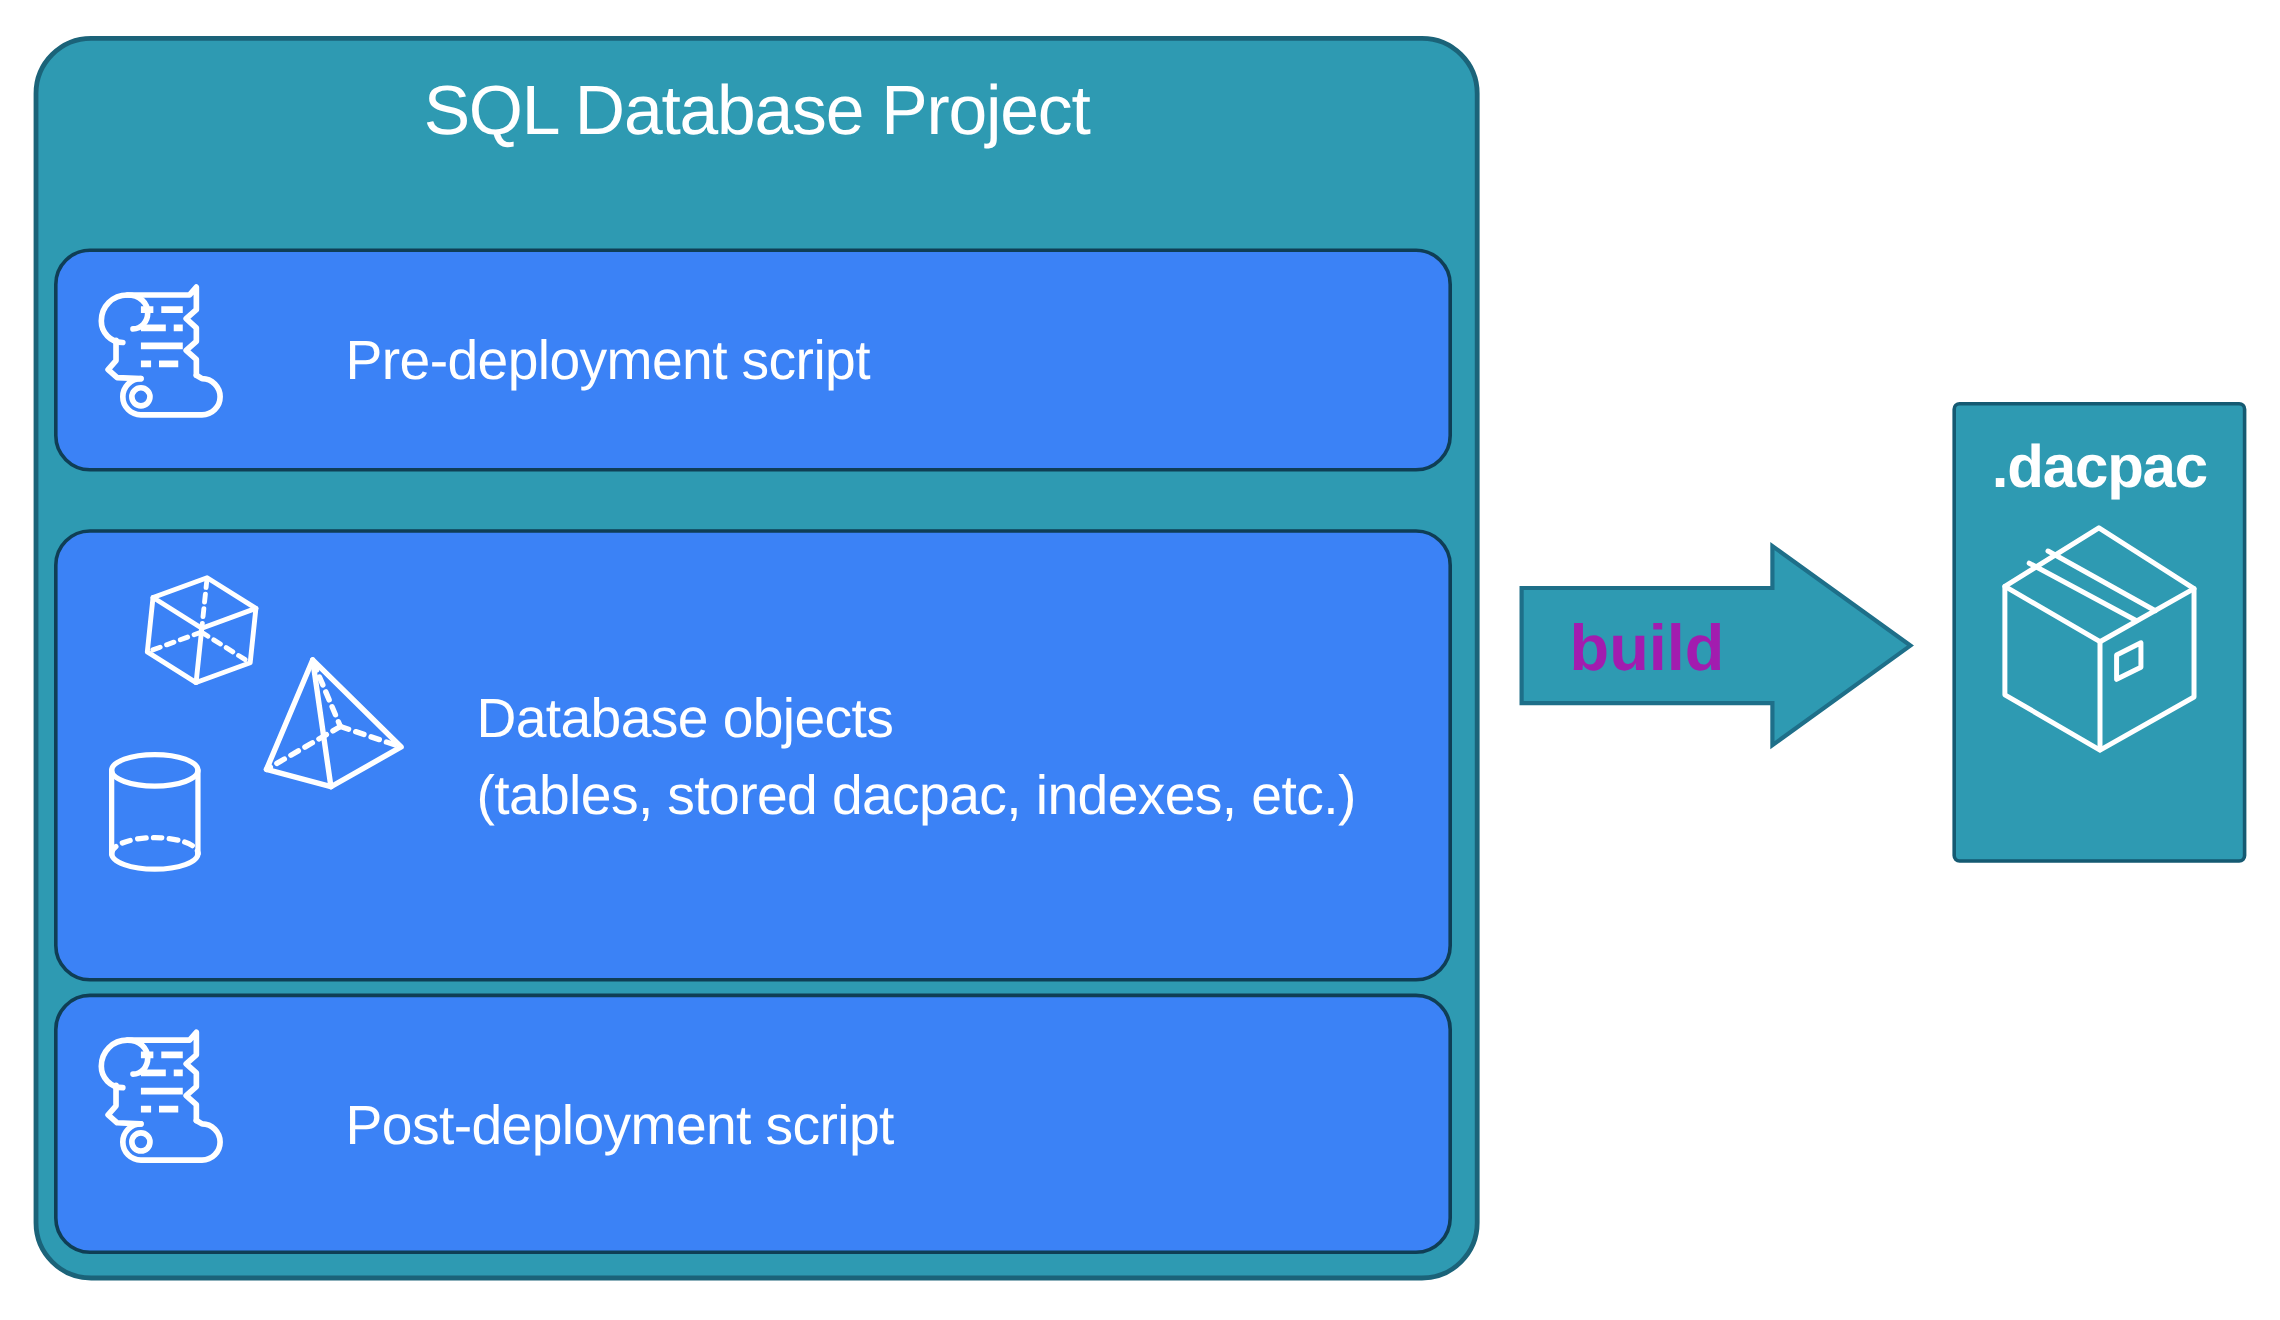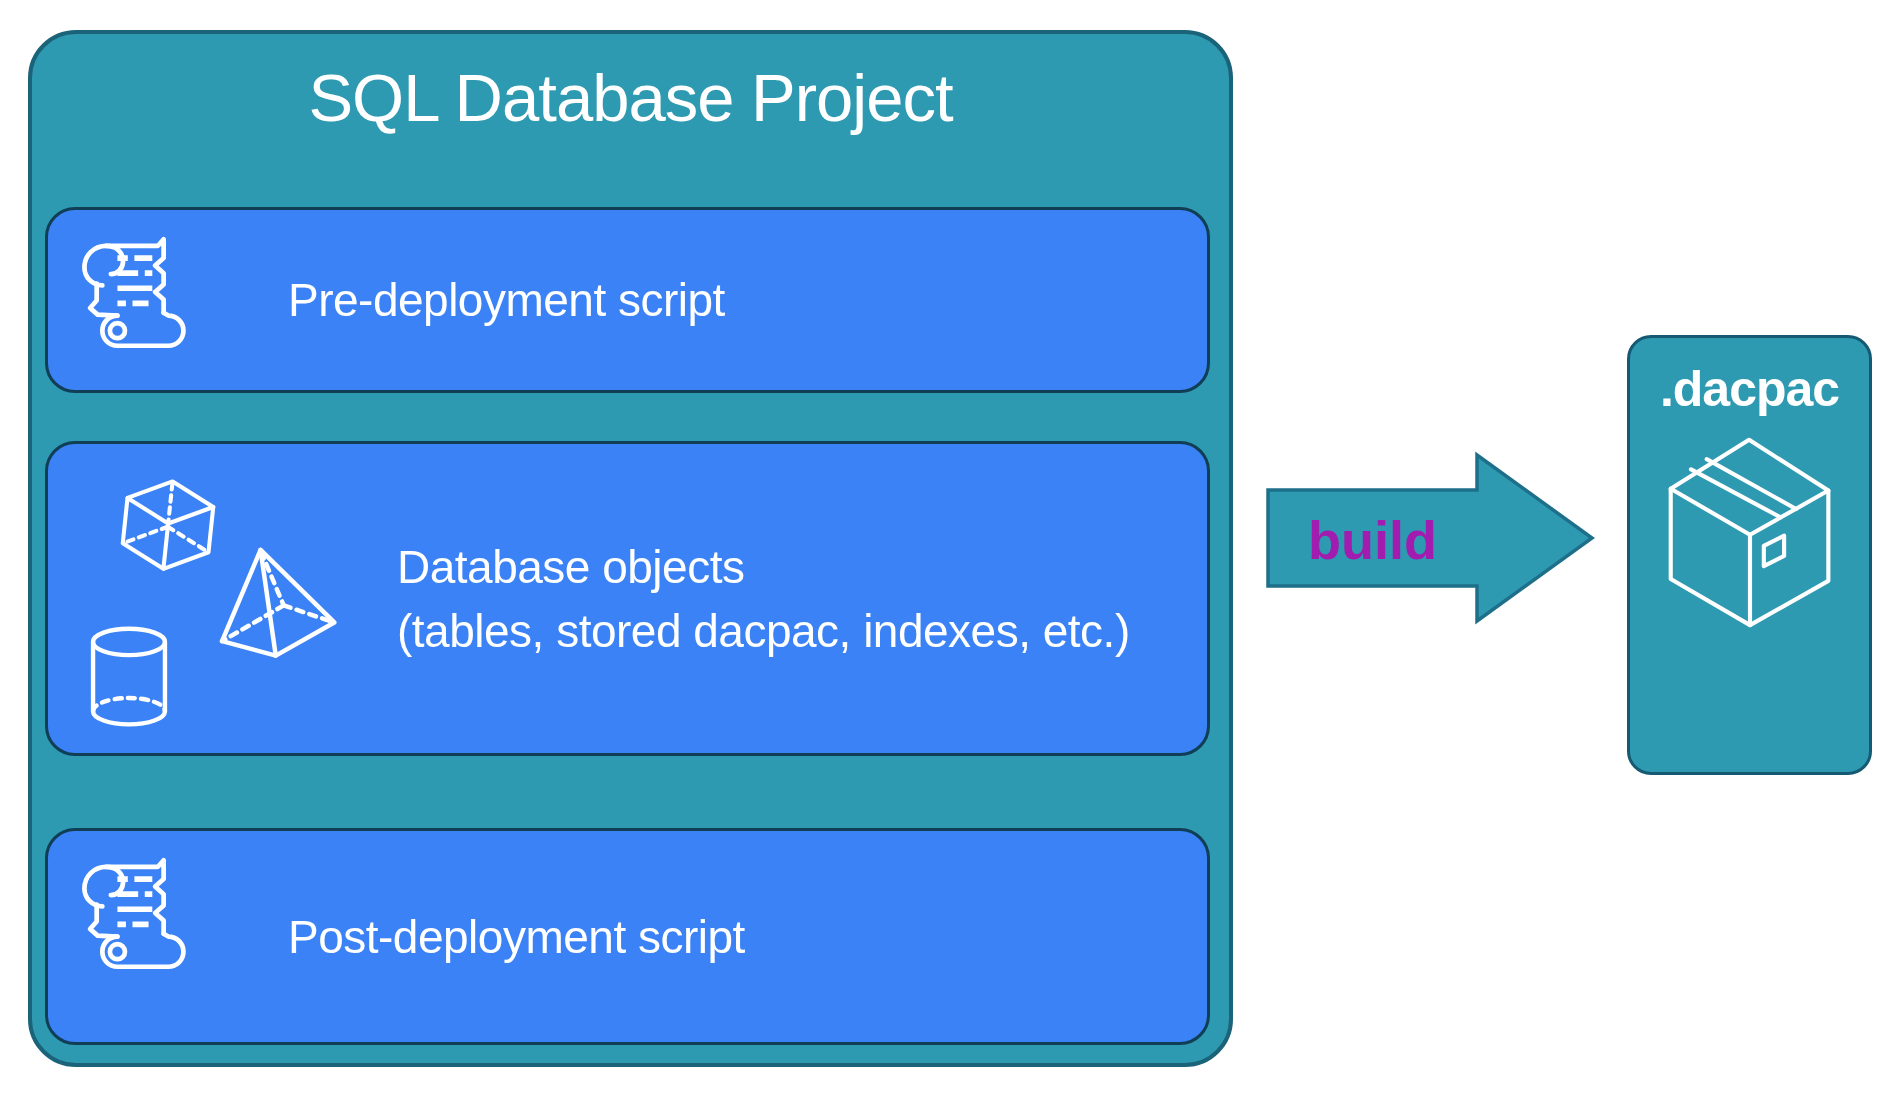--- a/index.html
+++ b/index.html
@@ -8,31 +8,31 @@
     font-family:"Liberation Sans", sans-serif;overflow:hidden;
   }
   
   .project{
     position:absolute;left:28px;top:30px;width:1205px;height:1037px;
     background:#2E9AB2;border:4px solid #1B6379;border-radius:48px;
     box-sizing:border-box;
   }
   .project-title{
     position:absolute;left:0;right:0;top:30px;text-align:center;
-    color:#ffffff;font-size:67px;letter-spacing:-1px;line-height:1;
+    color:#ffffff;font-size:58px;letter-spacing:-1px;line-height:1;
     white-space:nowrap;
   }
   
   .item{
     position:absolute;left:13px;width:1165px;
     background:#3b82f6;border:3px solid #0F3E55;border-radius:30px;
     box-sizing:border-box;
   }
   .item-pre{top:173px;height:186px;}
-  .item-db{top:407px;height:315px;}
+  .item-db{top:407px;height:377px;}
   .item-post{top:794px;height:217px;}
   .item-label-wrap{
     position:absolute;left:240px;top:0;bottom:0;right:20px;
     display:flex;flex-direction:column;justify-content:center;
   }
   .item-db .item-label-wrap{left:349px;}
   .item-label,.item-sublabel{
     color:#ffffff;font-size:46px;letter-spacing:-0.5px;line-height:64px;
     white-space:nowrap;
   }
@@ -43,22 +43,22 @@
   .icon-cylinder{left:32px;top:176px;width:98px;height:114px;}
   
   .arrow-svg{position:absolute;left:1258px;top:443px;width:344px;height:190px;}
   .arrow-label{
     position:absolute;left:1268px;top:492px;width:209px;height:95px;
     display:flex;align-items:center;justify-content:center;
     color:#a21caf;font-size:54px;font-weight:bold;
   }
   
   .dacpac{
-    position:absolute;left:1627px;top:335px;width:245px;height:440px;
-    background:#2E9AB2;border:3px solid #155A72;border-radius:24px;
+    position:absolute;left:1627px;top:335px;width:245px;height:384px;
+    background:#2E9AB2;border:3px solid #155A72;border-radius:6px;
     box-sizing:border-box;text-align:center;
   }
   .dacpac-label{
     margin-top:22px;color:#ffffff;font-size:50px;font-weight:bold;
     letter-spacing:-1px;
   }
   .icon-package{display:block;margin:8px auto 0 auto;width:200px;height:212px;}
   
   svg .st{fill:none;stroke:#ffffff;stroke-width:5;stroke-linecap:round;stroke-linejoin:round;}
   svg .dash{stroke-dasharray:8 7;}

